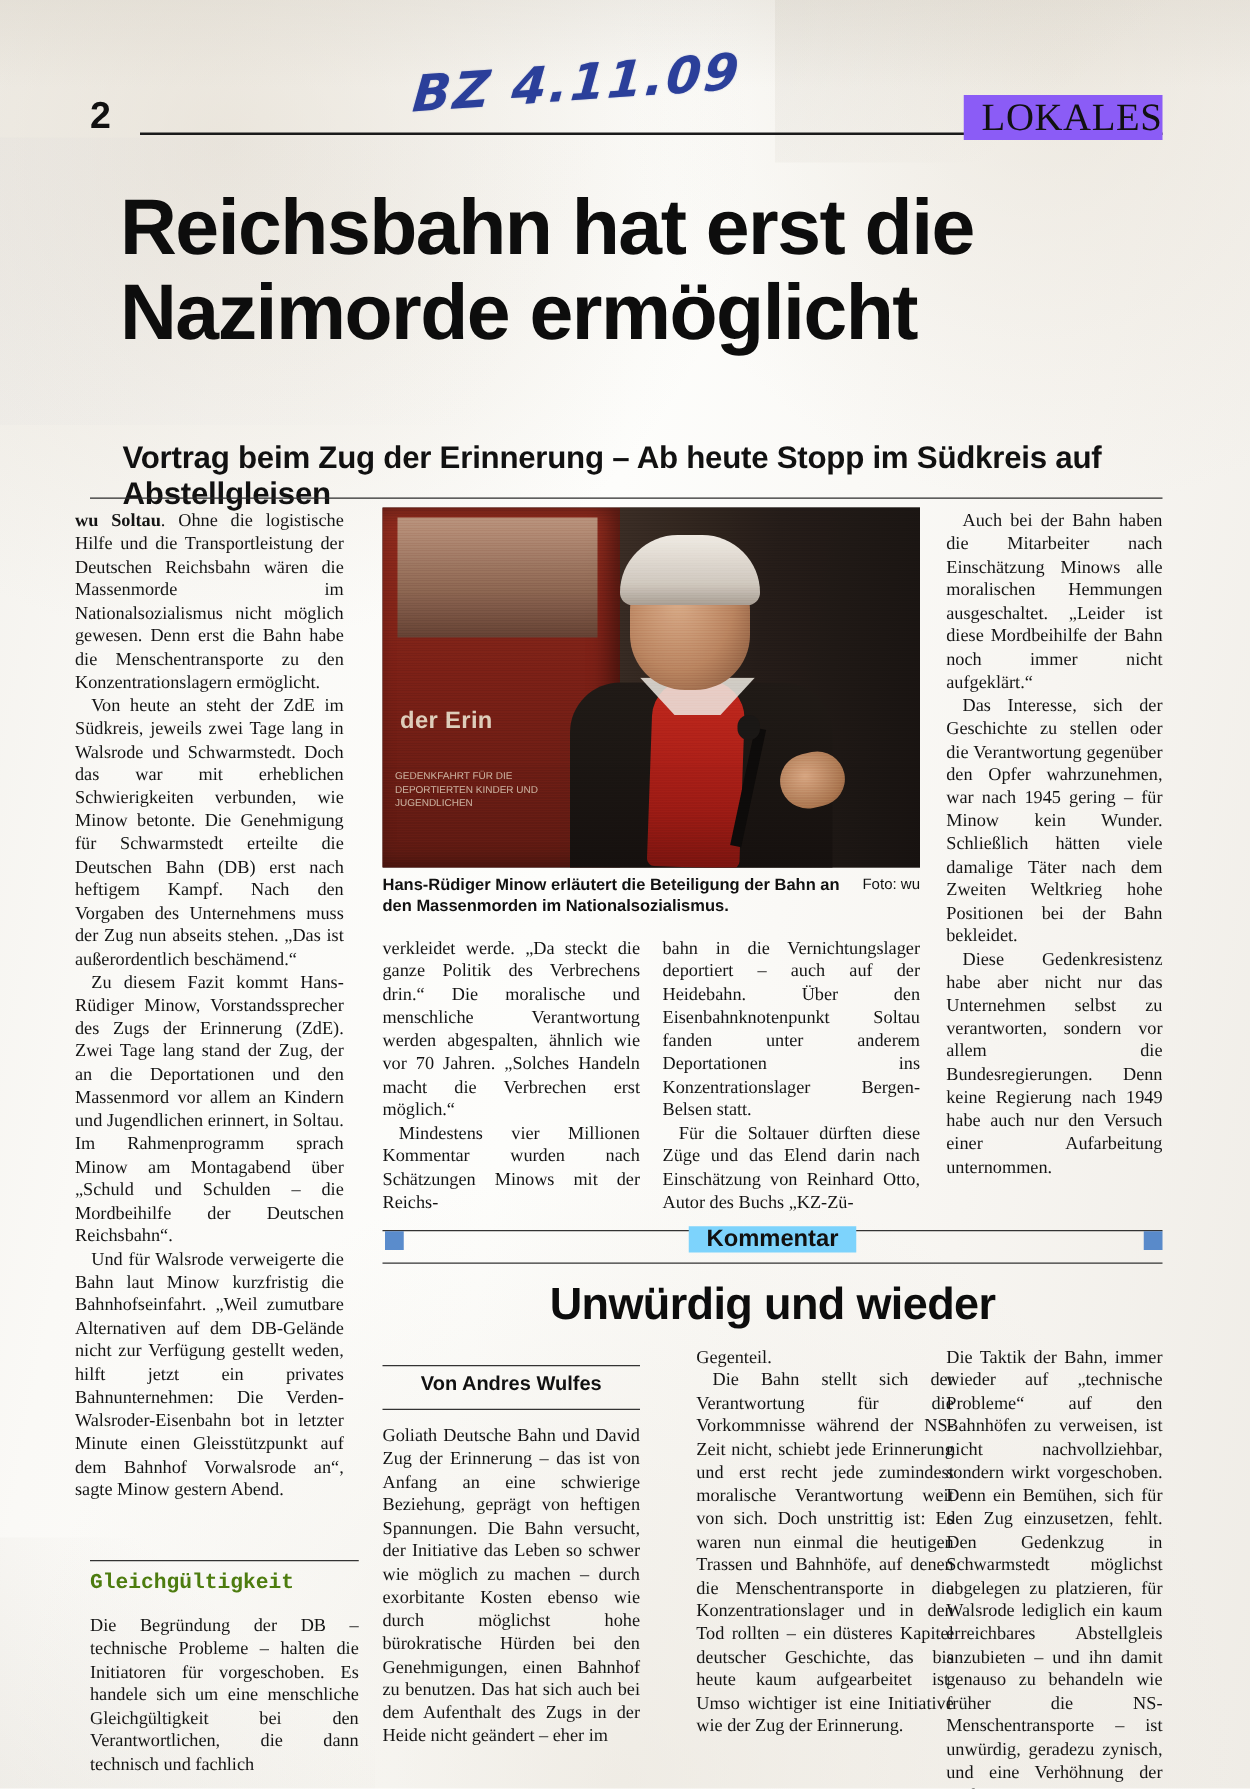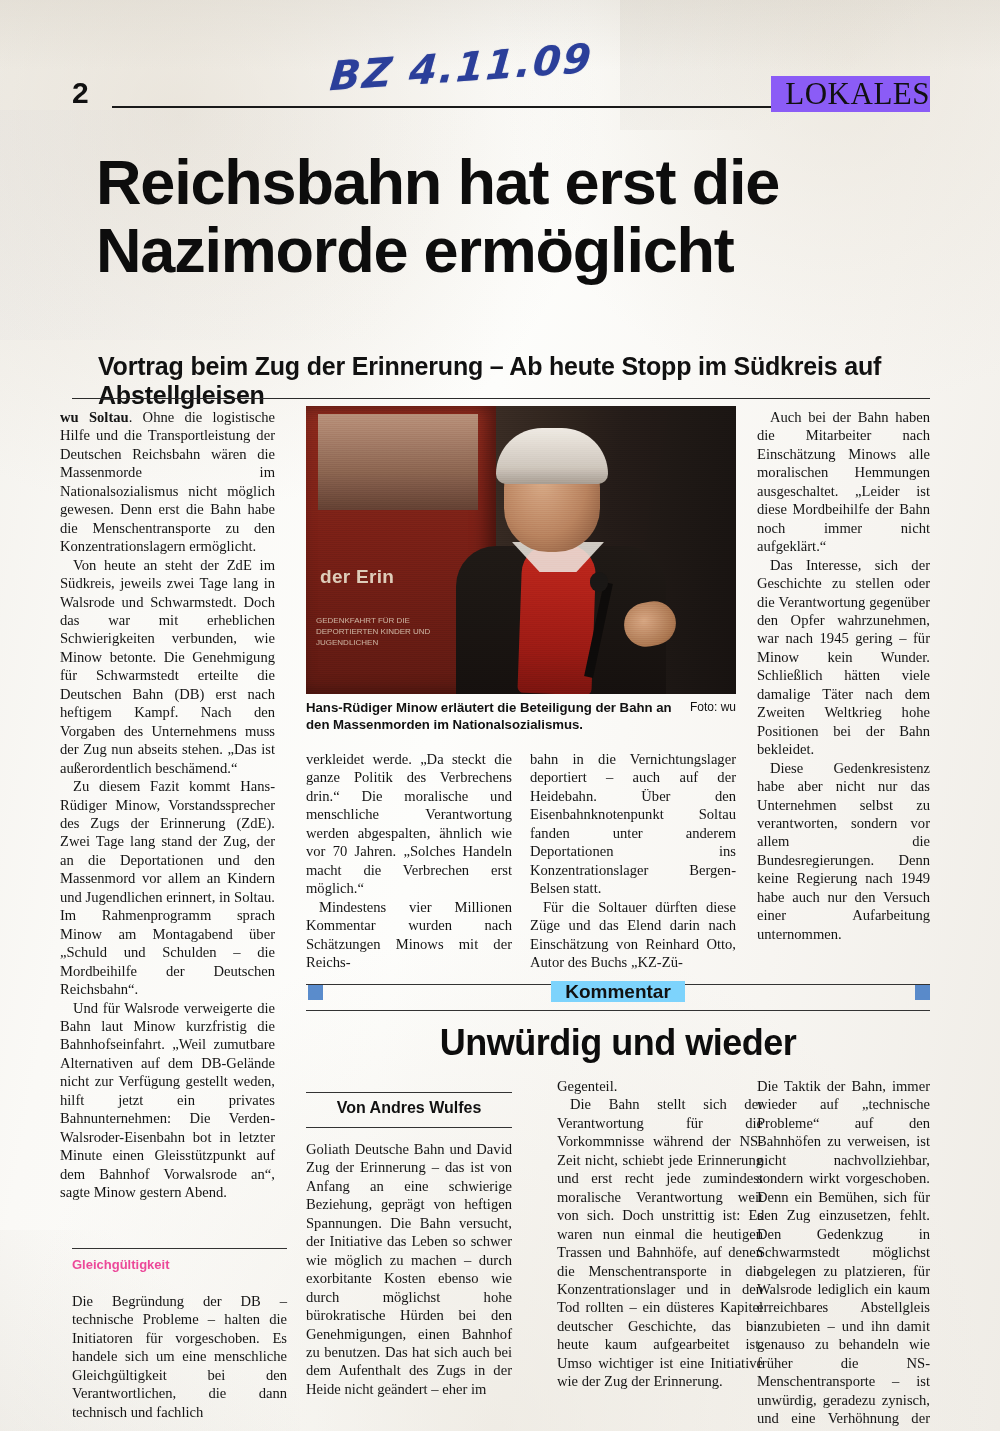--- a/index.html
+++ b/index.html
@@ -230,24 +230,24 @@
     font-weight: 400;
     font-size: 12px;
   }
 
   #col-m1 { left: 306px; top: 750px; width: 206px; }
   #col-m2 { left: 530px; top: 750px; width: 206px; }
 
   
   .subsec {
     position: absolute;
-    font-family: Liberation Sans, sans-serif;
-    font-weight: 700;
-    font-size: 13px;
-    color: #ec4899;
+    font-family: Liberation Mono, monospace;
+    font-weight: 700;
+    font-size: 17px;
+    color: #4d7c0f;
   }
   .subsec-rule {
     position: absolute;
     border-top: 1px solid #333;
   }
   #gleich-rule { left: 72px; top: 1248px; width: 215px; }
   #gleich { left: 72px; top: 1257px; width: 215px; }
   #col-left-bottom { left: 72px; top: 1292px; width: 215px; }
 
   

